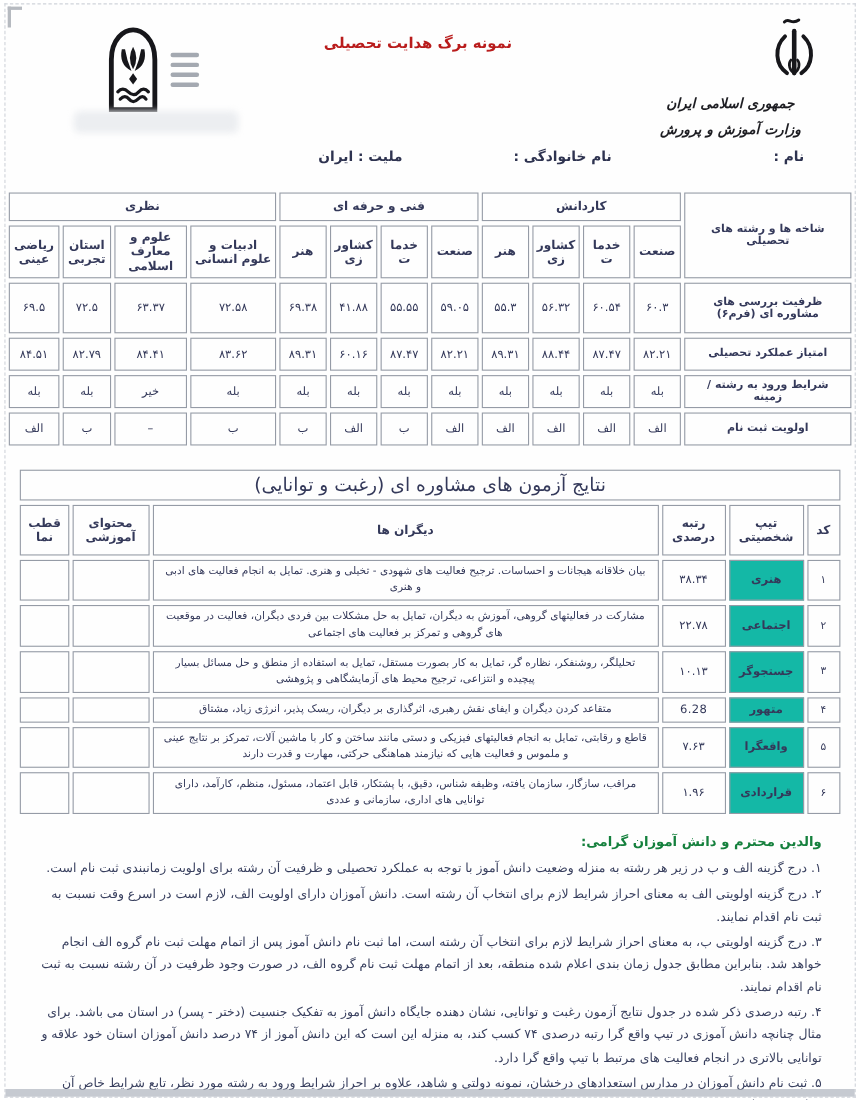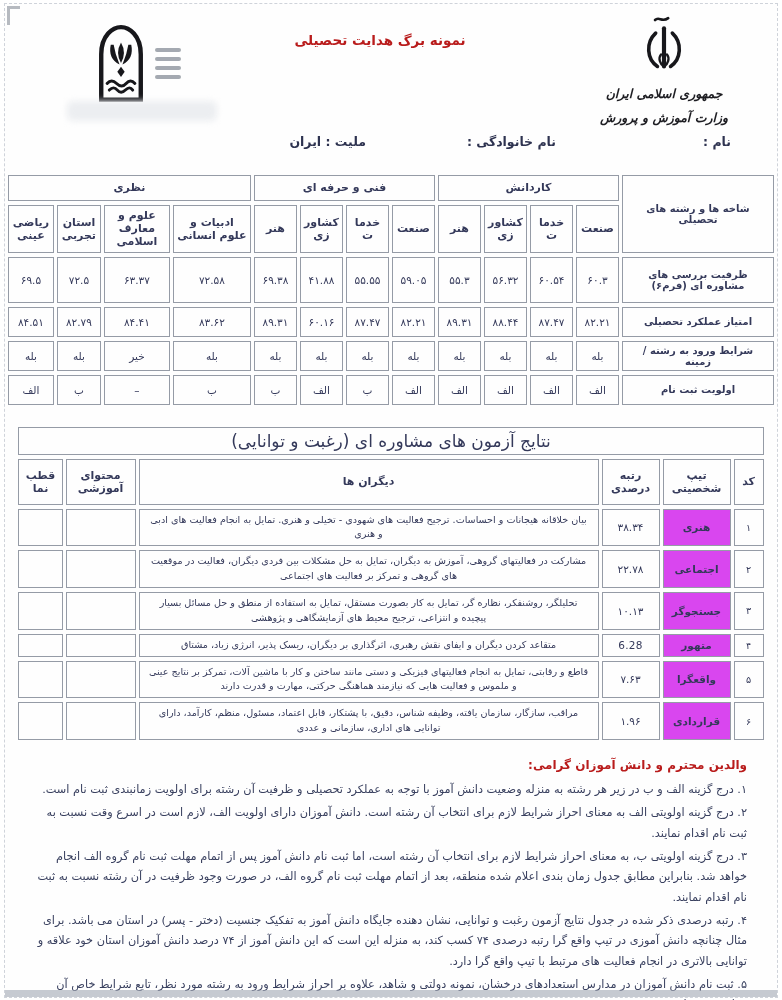--- a/index.html
+++ b/index.html
@@ -10,21 +10,21 @@
   .page{
     position:absolute;inset:3px 4px 2px 4px;background:#fefefe;
     border:1px dashed #cfd3da;box-sizing:border-box;
   }
   .corner-mark{position:absolute;left:2px;top:2px;width:10px;height:16px;
     border-left:3px solid #7d838e;border-top:3px solid #7d838e;opacity:.55;}
   .bottom-edge{position:absolute;left:0;right:0;bottom:0;height:7px;background:#a7aeb9;opacity:.65;}
 
   
   .hdr{display:flex;justify-content:space-between;align-items:flex-start;padding:10px 28px 0 26px;}
-  .hdr-right{display:flex;flex-direction:column;align-items:center;width:170px;}
+  .hdr-right{display:flex;flex-direction:column;width:170px;}
   .ministry{margin-top:6px;text-align:center;font-size:12.5px;color:#1d1d22;font-weight:bold;line-height:1.9;
     font-family:"DejaVu Serif",serif;font-style:italic;}
   .hdr-center{flex:1;text-align:center;padding-top:18px;font-size:13.5px;font-weight:bold;color:#b91c1c;}
   .hdr-left{display:flex;align-items:flex-start;width:150px;justify-content:flex-start;gap:4px;padding-top:8px;}
   .side-lines{display:flex;flex-direction:column;gap:5px;margin-top:26px;}
   .side-lines i{display:block;width:26px;height:4px;background:#8e959e;border-radius:2px;opacity:.8;filter:blur(.4px);}
   .redact{position:absolute;top:97px;right:560px;width:150px;height:20px;background:#eceef1;filter:blur(3px);border-radius:6px;}
 
   
   .fields{display:flex;padding:2px 46px 0 0;font-size:12.5px;font-weight:bold;color:#2e3350;margin-top:2px;}
@@ -41,26 +41,26 @@
   .t1 .grp{height:26px;}
   .t1 .sub{height:48px;font-size:10.5px;}
   .t1 td.val{height:24px;font-size:10.5px;letter-spacing:.3px;}
   .t1 tr.consult td.val{height:40px;}
 
   .t2{width:734px;margin-top:14px;}
   .t2 .ttl{height:22px;font-weight:normal;font-size:17px;text-align:center;}
   .t2 th{height:40px;font-size:11px;}
   .t2 td{font-size:9.6px;}
   .t2 td.feat{text-align:center;line-height:1.55;padding:3px 8px;}
-  .t2 td.typ{font-weight:bold;font-size:10.5px;background:#d946ef;}
+  .t2 td.typ{font-weight:bold;font-size:10.5px;background:#14b8a6;}
   .t2 td.rnk{font-size:10.5px;letter-spacing:.3px;}
 
   
   .notes{padding:10px 30px 0 26px;}
-  .notes h3{margin:4px 0 8px 0;font-size:12px;color:#b91c1c;}
+  .notes h3{margin:4px 0 8px 0;font-size:12px;color:#15803d;}
   .notes p{margin:0 0 3px 0;font-size:11.3px;line-height:1.8;color:#39405f;text-align:right;}
 
   svg .ink{stroke:#17171b;fill:none;stroke-linecap:round;}
   svg .fill{fill:#17171b;stroke:none;}
 </style>
 </head>
 <body>
 
 <div class="page">
   <span class="corner-mark"></span>

